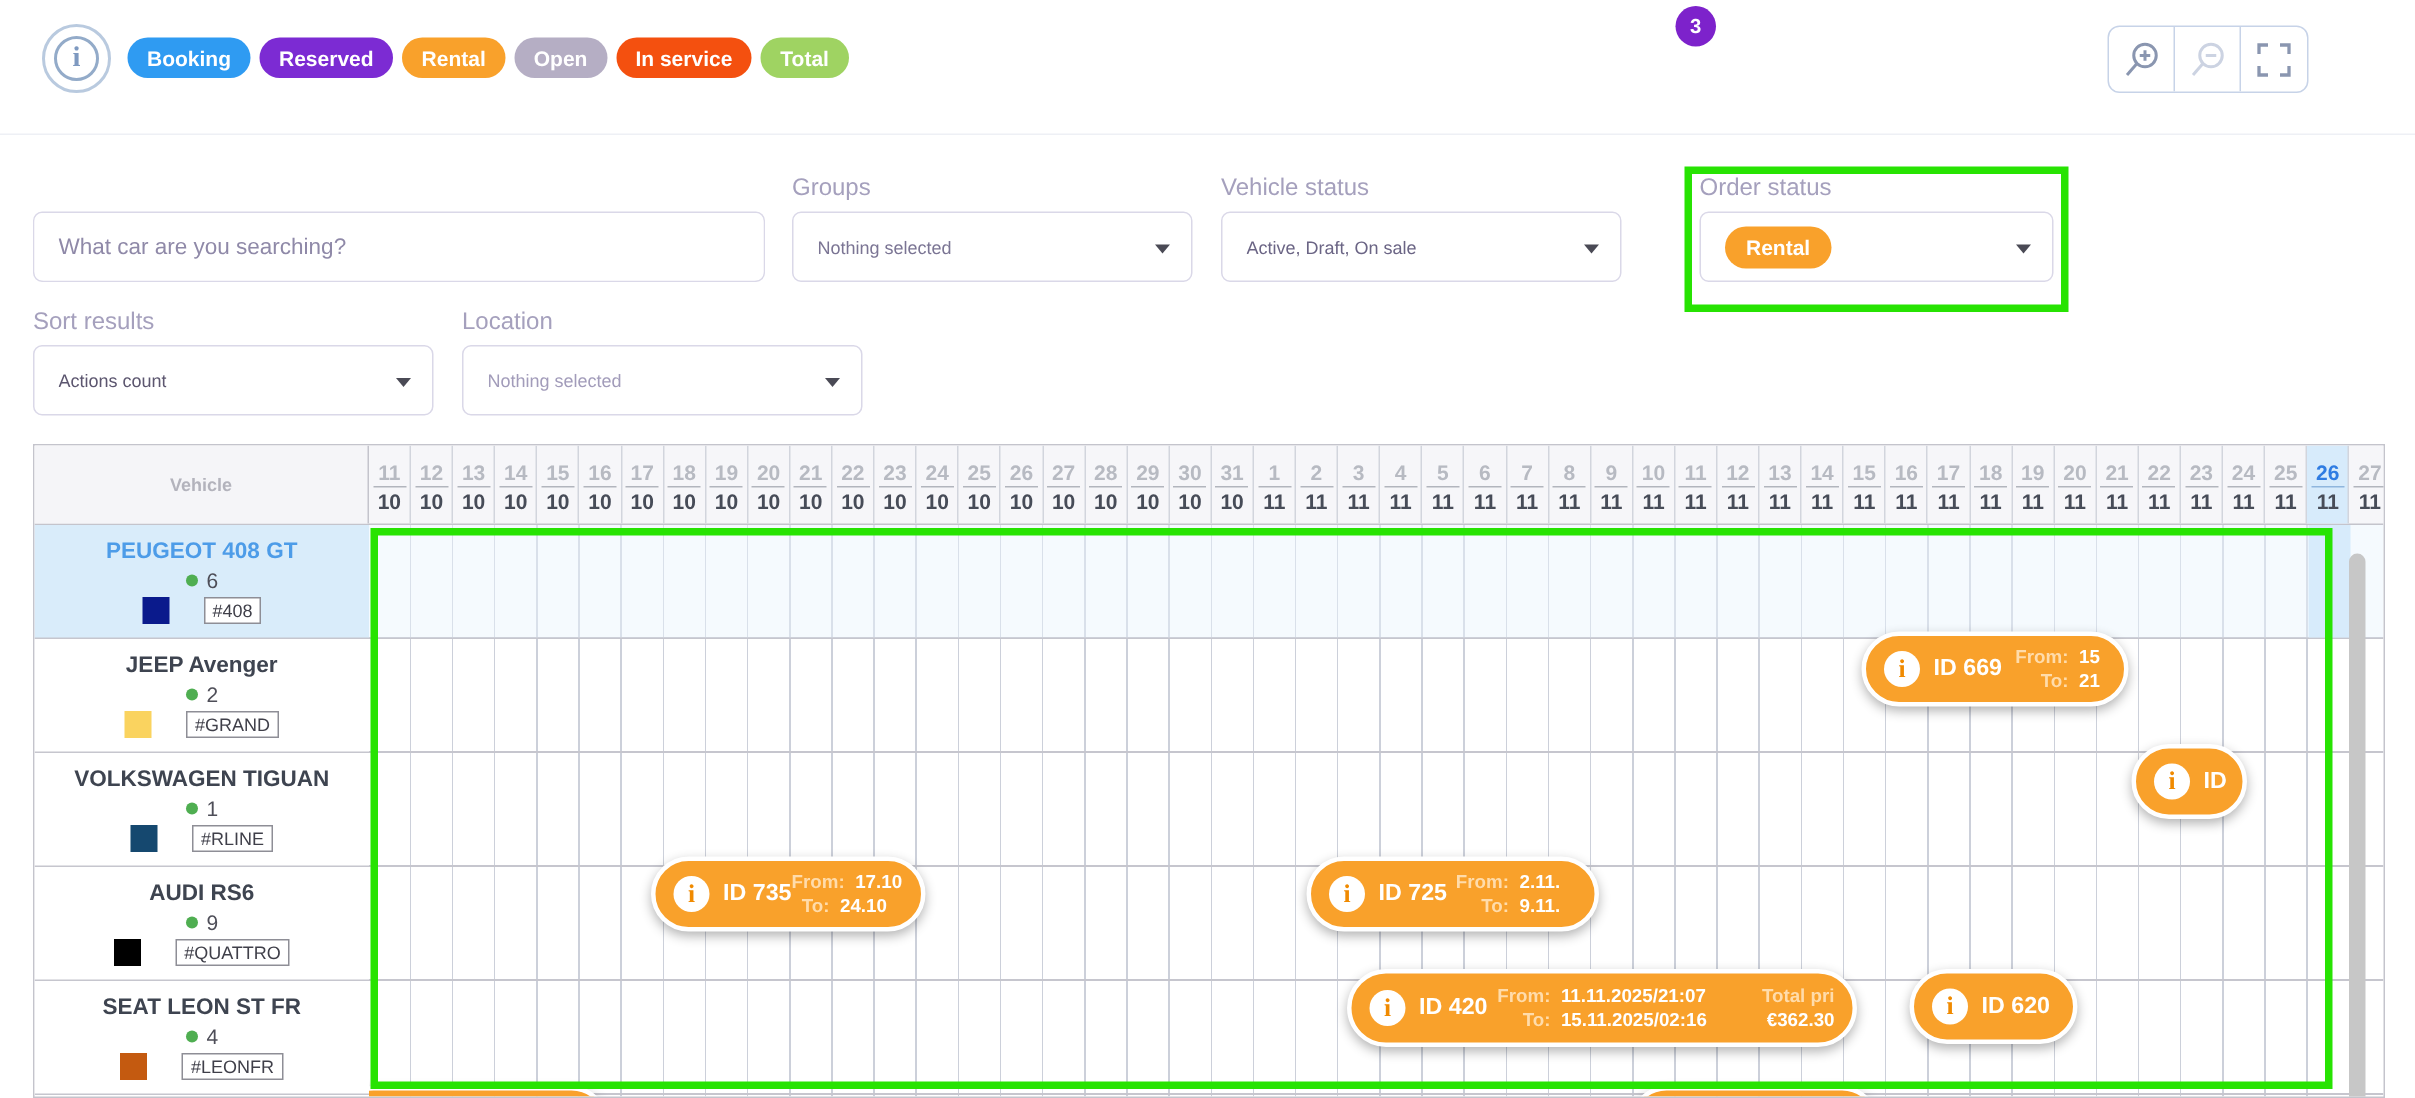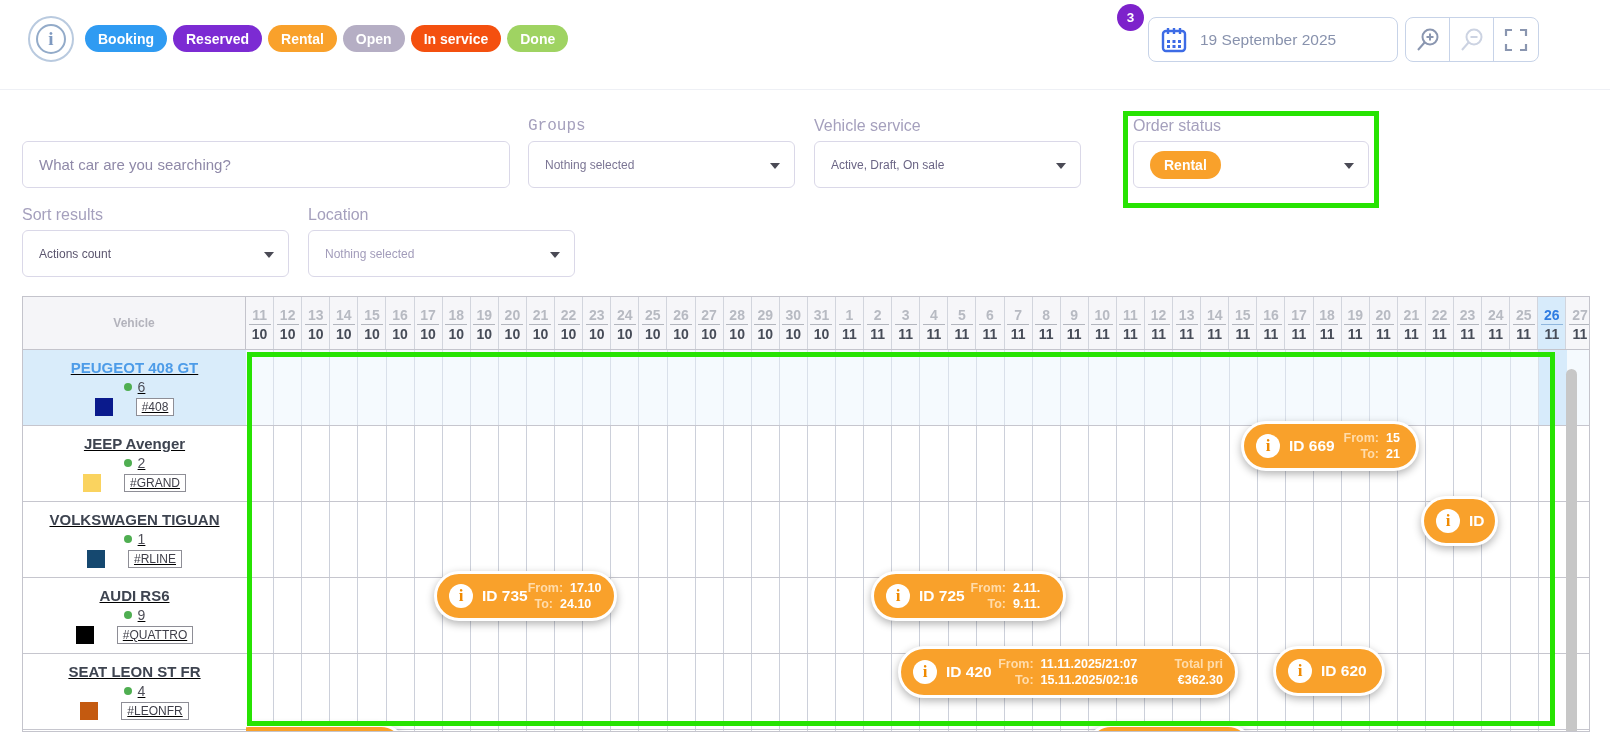--- a/index.html
+++ b/index.html
@@ -57,21 +57,21 @@
   .date-col { width:28.1px; flex:none; border-right:1px solid #d2d5dd; display:flex; flex-direction:column;
     align-items:center; justify-content:center; font-size:14px; font-weight:bold; padding-top:3px; }
   .date-col .day { color:#b7bac2; display:block; width:22px; text-align:center;
     border-bottom:1px solid #b2b5bd; line-height:17px; }
   .date-col .mon { color:#474c58; line-height:17px; margin-top:1px; }
   .date-col.hl { background:#d7ebfb; }
   .date-col.hl .day { color:#2f7ce2; border-bottom-color:#8fb6dd; }
 
   .veh-col { position:absolute; left:0; top:53px; width:223px; bottom:0; }
   .veh-row { width:223px; height:76px; border-bottom:1px solid #c6c6ce; display:flex; flex-direction:column;
-    align-items:center; justify-content:center; gap:3px; background:#fff; cursor:pointer;text-decoration:underline; }
+    align-items:center; justify-content:center; gap:3px; background:#fff; cursor:pointer; }
   .veh-row.selected { background:#d9ecfa; }
   .veh-name { font-weight:bold; font-size:15px; color:#3e4450; }
   .veh-row.selected .veh-name { color:#4d9ce8; }
   .veh-count { display:flex; align-items:center; gap:6px; font-size:14px; color:#4e4e58; }
   .dot { width:8px; height:8px; border-radius:50%; background:#4fae51; }
   .veh-tagline { display:flex; align-items:center; gap:23px; }
   .swatch { width:18px; height:18px; }
   .tag-box { border:1px solid #8e8e96; background:#fff; color:#3f3f49; font-size:12px;
     padding:1px 5px; line-height:14px; }
 
@@ -115,42 +115,25 @@
 <div class="topbar">
   <div class="info-circle">
     <div class="inner">i</div>
   </div>
   <div class="legend">
       <div class="badge" style="background: rgb(47, 155, 242);">Booking</div>
       <div class="badge" style="background: rgb(124, 43, 211);">Reserved</div>
       <div class="badge" style="background: rgb(249, 161, 43);">Rental</div>
       <div class="badge" style="background: rgb(181, 174, 196);">Open</div>
       <div class="badge" style="background: rgb(244, 80, 15);">In service</div>
-      <div class="badge" style="background: rgb(159, 211, 98);">Done</div>
+      <div class="badge" style="background: rgb(159, 211, 98);">Total</div>
     </div>
 
   <div class="filters-badge">3</div>
 
-  <div class="date-field">
-    <svg width="26" height="26" viewBox="0 0 26 26">
-      <rect x="2" y="4" width="22" height="20" rx="3" fill="none" stroke="#3d6be5" stroke-width="2.4"></rect>
-      <line x1="7" y1="1" x2="7" y2="7" stroke="#3d6be5" stroke-width="2.4"></line>
-      <line x1="13" y1="1" x2="13" y2="7" stroke="#3d6be5" stroke-width="2.4"></line>
-      <line x1="19" y1="1" x2="19" y2="7" stroke="#3d6be5" stroke-width="2.4"></line>
-      <g fill="#3d6be5">
-        <rect x="6" y="13" width="3" height="3"></rect>
-          <rect x="11.5" y="13" width="3" height="3"></rect>
-          <rect x="17" y="13" width="3" height="3"></rect>
-        <rect x="6" y="18" width="3" height="3"></rect>
-          <rect x="11.5" y="18" width="3" height="3"></rect>
-          <rect x="17" y="18" width="3" height="3"></rect>
-      </g>
-    </svg>
-    <span>19 September 2025</span>
-  </div>
 
   <div class="zoom-group">
     <div class="zoom-cell">
       <svg width="26" height="26" viewBox="0 0 26 26" fill="none" stroke="#8a96b0" stroke-width="2">
         <circle cx="15" cy="10" r="7.5"></circle>
           <line x1="9.5" y1="15.5" x2="3" y2="23"></line>
         <line x1="11.5" y1="10" x2="18.5" y2="10"></line>
           <line x1="15" y1="6.5" x2="15" y2="13.5"></line>
       </svg>
     </div>
@@ -169,27 +152,27 @@
           <polyline points="8,22 2,22 2,16"></polyline>
       </svg>
     </div>
   </div>
 </div>
 
 <div class="text-input" style="left:22px; top:141px; width:488px;">
   <input type="text" placeholder="What car are you searching?" style="">
 </div>
 
-<div class="field-label" style="left:528px; top:117px;font-family:Liberation Mono, monospace;">Groups</div>
+<div class="field-label" style="left:528px; top:117px;">Groups</div>
 <div class="select" style="left:528px; top:141px; width:267px;">
   <span class="sel-text" style="color:#7b7594">Nothing selected</span>
   <i class="caret"></i>
 </div>
 
-<div class="field-label" style="left:814px; top:117px;">Vehicle service</div>
+<div class="field-label" style="left:814px; top:117px;">Vehicle status</div>
 <div class="select" style="left:814px; top:141px; width:267px;">
   <span class="sel-text" style="color:#6b6585">Active, Draft, On sale</span>
   <i class="caret"></i>
 </div>
 
 <div class="field-label" style="left:1133px; top:117px;">Order status</div>
 <div class="select" style="left:1133px; top:141px; width:236px;">
   <span class="pill-tag">Rental</span>
   <i class="caret"></i>
 </div>

